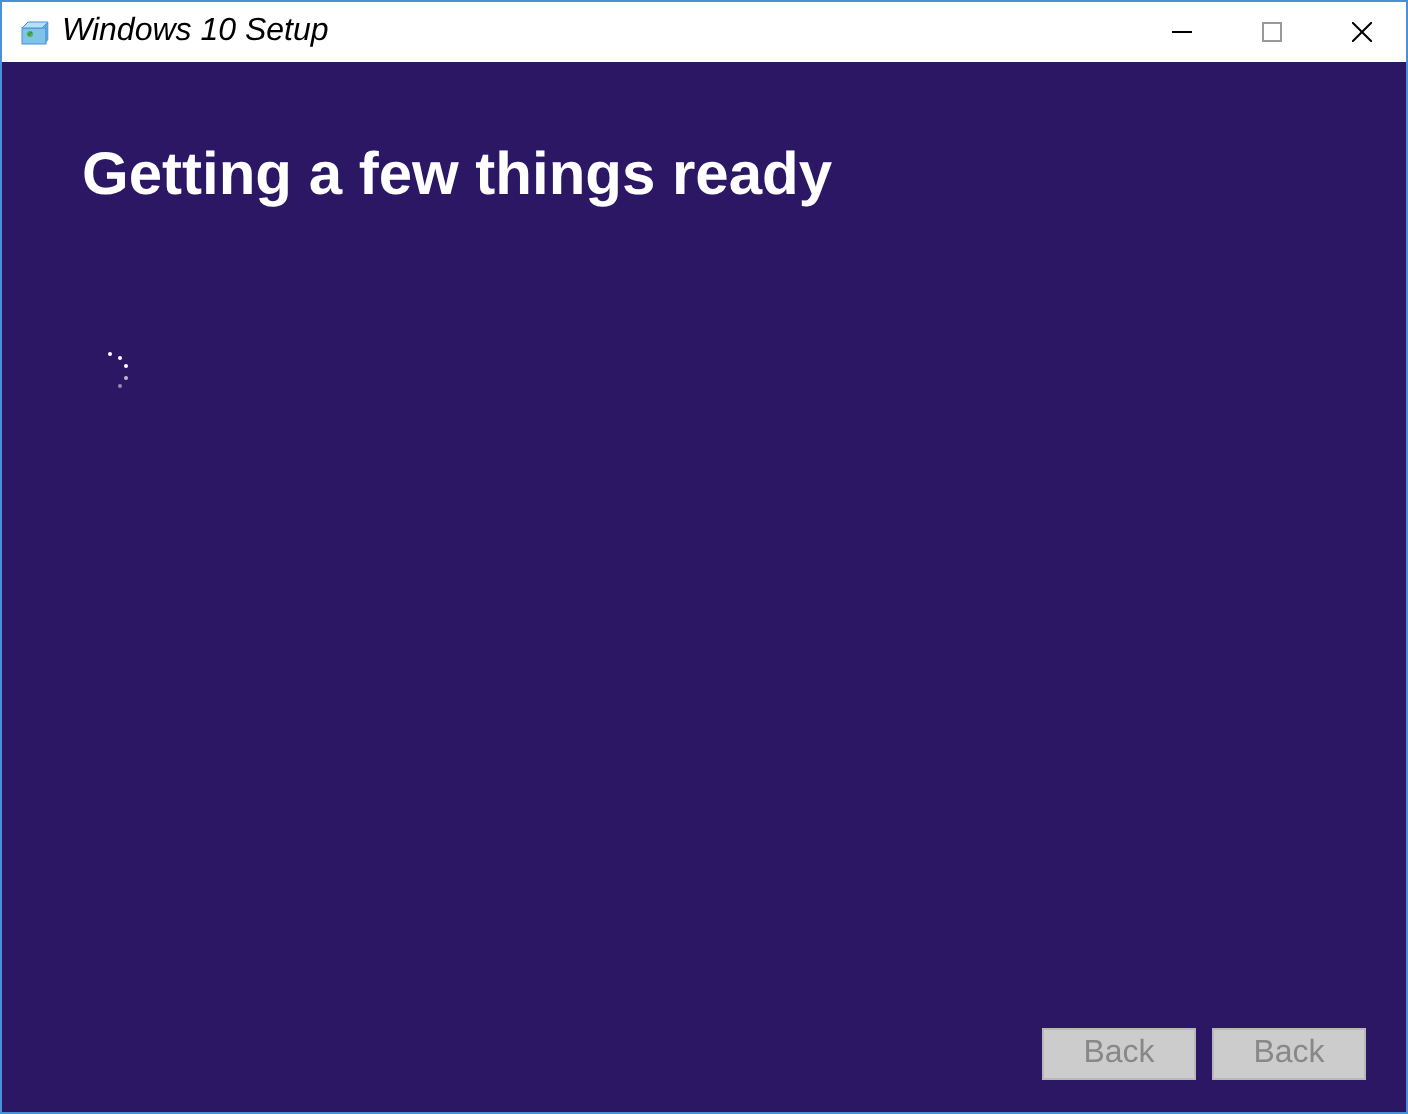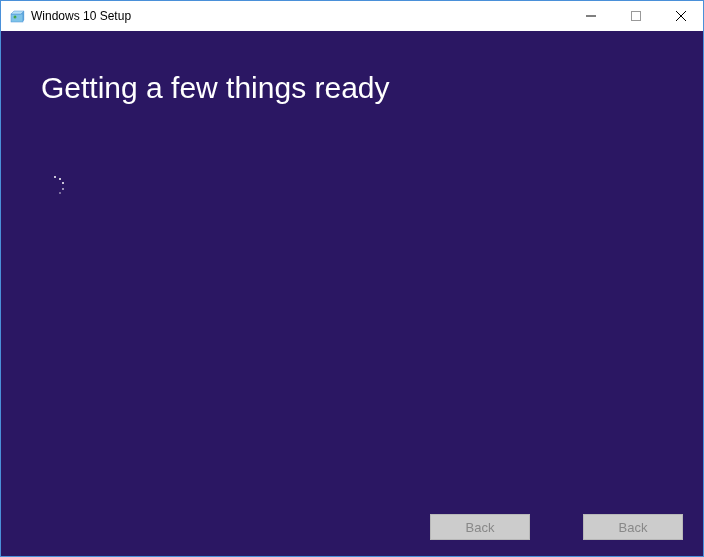--- a/index.html
+++ b/index.html
@@ -27,23 +27,24 @@
     .titlebar-icon {
       width: 16px;
       height: 16px;
       margin-left: 8px;
       margin-right: 6px;
       display: flex;
       align-items: center;
       justify-content: center;
     }
     .titlebar-title {
-      font-size: 12px;
+      font-size: 16px;
       color: #000;
       flex: 1;
+      font-style: italic;
     }
     .titlebar-controls {
       display: flex;
       height: 100%;
     }
     .titlebar-btn {
       width: 45px;
       height: 100%;
       display: flex;
       align-items: center;
@@ -58,21 +59,21 @@
       flex: 1;
       background: #2b1763;
       padding: 40px 40px 20px 40px;
       display: flex;
       flex-direction: column;
       position: relative;
     }
     .heading {
       color: #fff;
       font-size: 30px;
-      font-weight: 400;
+      font-weight: 700;
       margin-bottom: 71px;
     }
     .spinner {
       width: 20px;
       height: 20px;
       position: relative;
       margin-left: 4px;
       animation: spin 1.5s linear infinite;
     }
     @keyframes spin {
@@ -87,32 +88,31 @@
       border-radius: 50%;
     }
     .footer {
       position: absolute;
       bottom: 16px;
       right: 20px;
       display: flex;
       gap: 8px;
     }
     .nav-btn {
-      width: 100px;
+      width: 77px;
       height: 26px;
       background: #cccccc;
       border: 1px solid #b8b8b8;
       color: #888;
-      font-size: 13px;
+      font-size: 16px;
       font-family: "Segoe UI", Tahoma, sans-serif;
       display: flex;
       align-items: center;
       justify-content: center;
       cursor: default;
-      margin-left: 45px;
     }
   </style>
 </head>
 <body>
 
 <div class="window">
   <div class="titlebar">
     <span class="titlebar-icon">
       <svg width="16" height="16" viewBox="0 0 16 16">
         <rect x="2" y="6" width="12" height="8" fill="#7fc3e8" stroke="#4a90d9" stroke-width="0.5"></rect>

